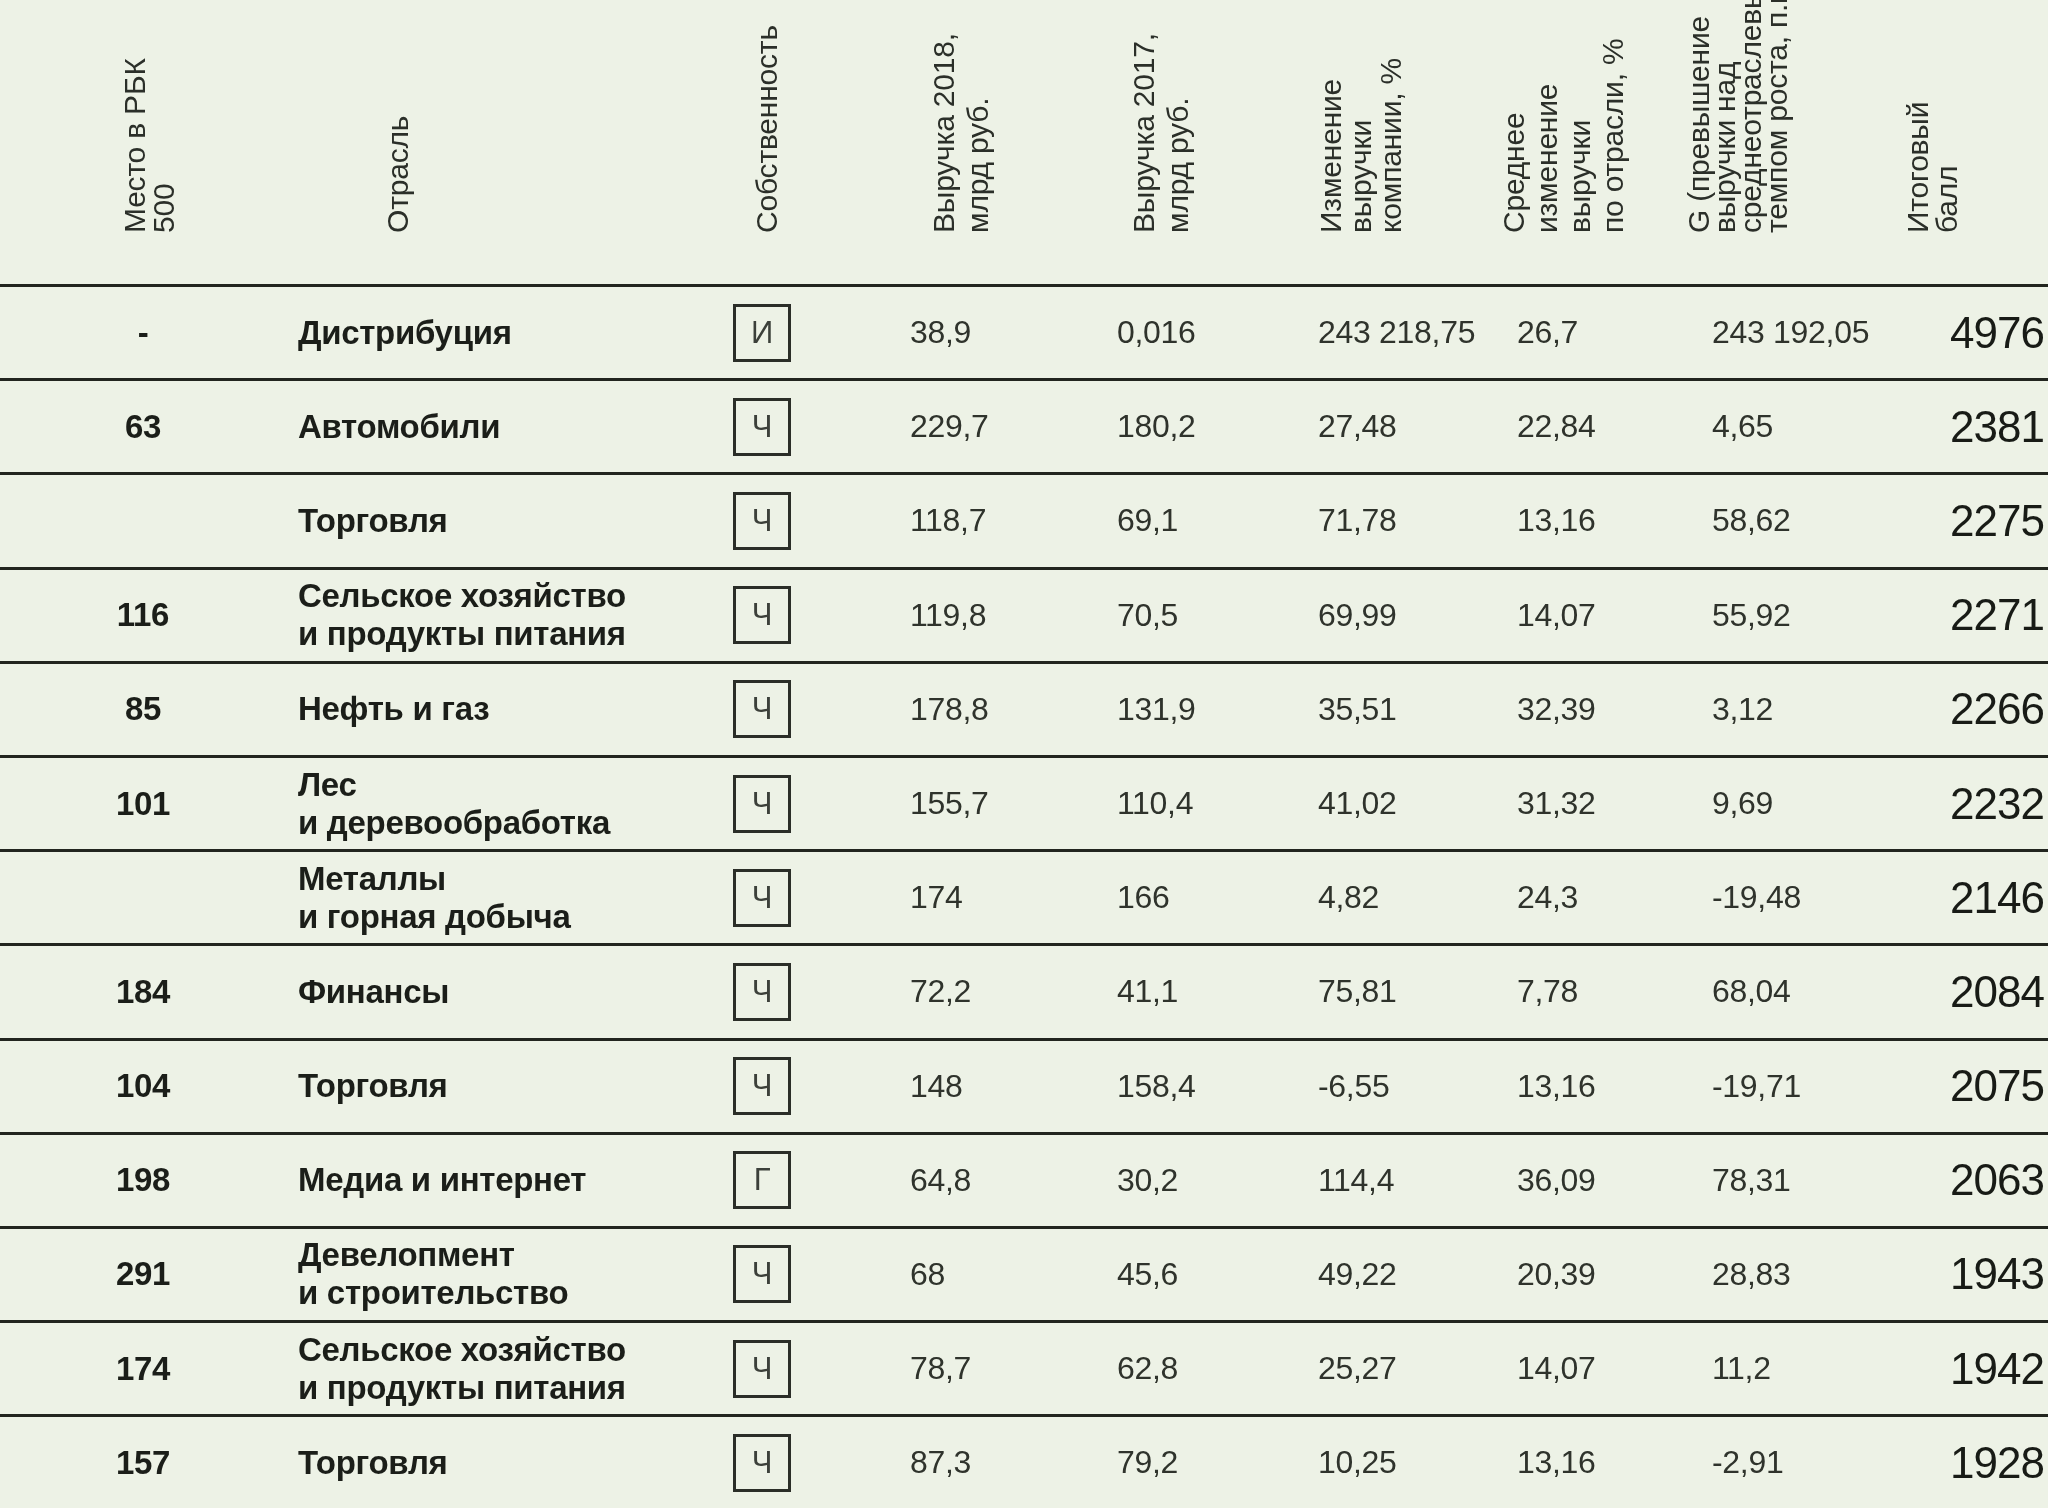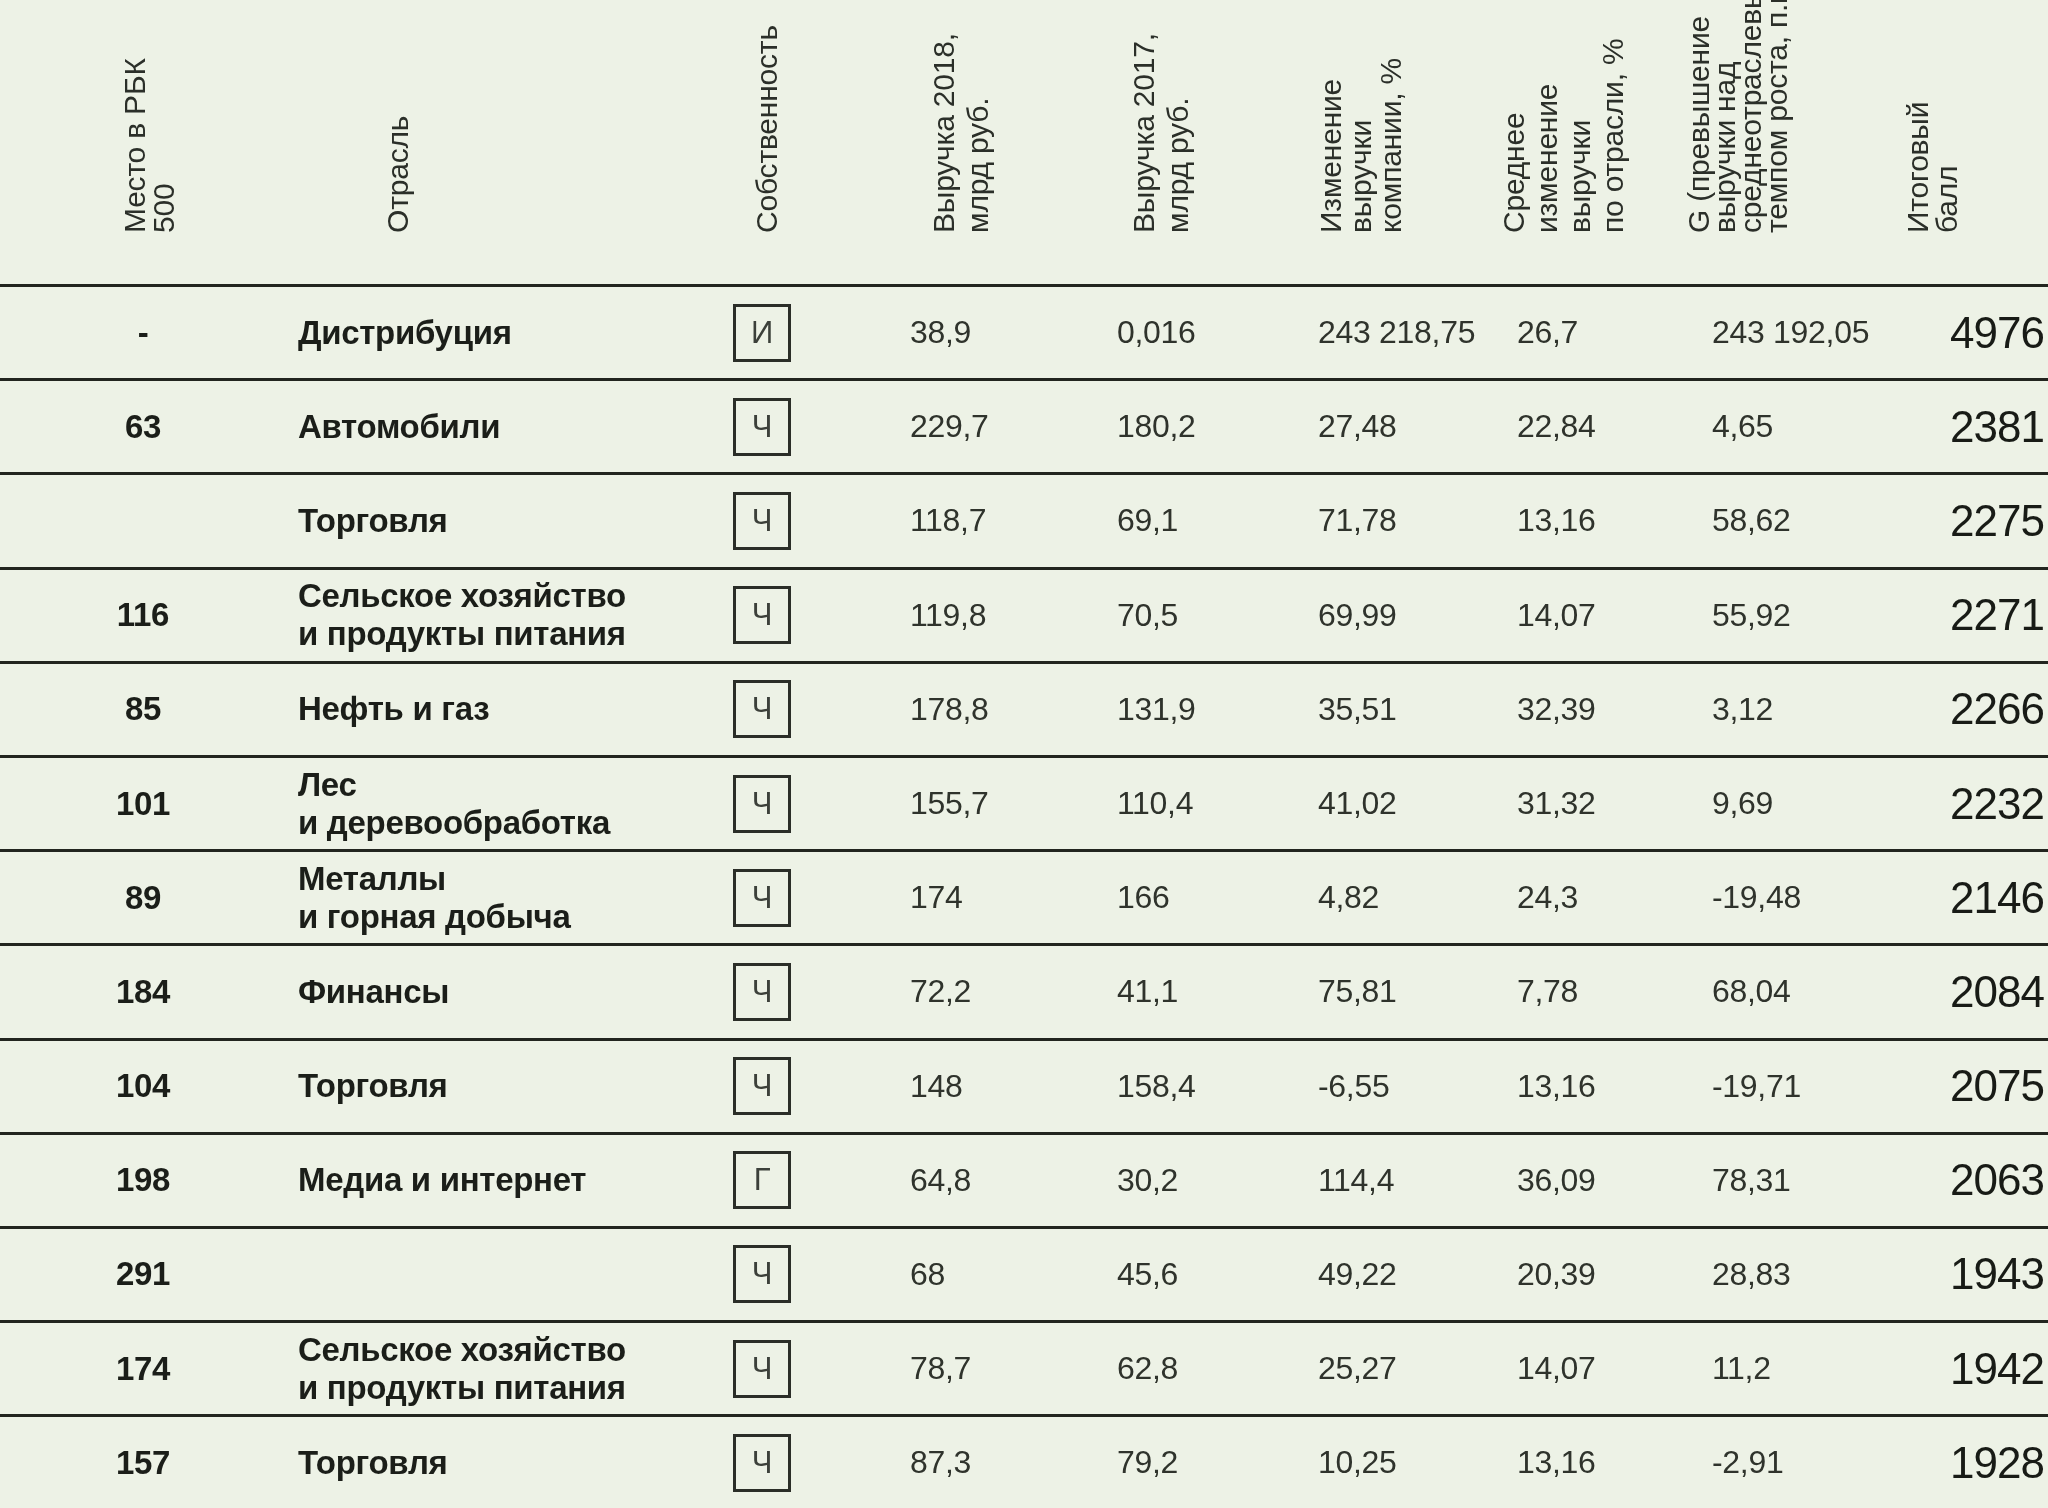--- a/index.html
+++ b/index.html
@@ -206,21 +206,20 @@
       <div class="own-box">Ч</div>
     </div>
     <div class="cell c-rev2018">155,7</div>
     <div class="cell c-rev2017">110,4</div>
     <div class="cell c-change">41,02</div>
     <div class="cell c-avg">31,32</div>
     <div class="cell c-g">9,69</div>
     <div class="cell c-score">2232</div>
   </div>
       <div class="row">
-    <div class="cell c-rank">89</div>
     <div class="cell c-industry">Металлы
 и горная добыча</div>
     <div class="cell c-own">
       <div class="own-box">Ч</div>
     </div>
     <div class="cell c-rev2018">174</div>
     <div class="cell c-rev2017">166</div>
     <div class="cell c-change">4,82</div>
     <div class="cell c-avg">24,3</div>
     <div class="cell c-g">-19,48</div>
@@ -260,20 +259,22 @@
     </div>
     <div class="cell c-rev2018">64,8</div>
     <div class="cell c-rev2017">30,2</div>
     <div class="cell c-change">114,4</div>
     <div class="cell c-avg">36,09</div>
     <div class="cell c-g">78,31</div>
     <div class="cell c-score">2063</div>
   </div>
       <div class="row">
     <div class="cell c-rank">291</div>
+    <div class="cell c-industry">Девелопмент
+и строительство</div>
     <div class="cell c-own">
       <div class="own-box">Ч</div>
     </div>
     <div class="cell c-rev2018">68</div>
     <div class="cell c-rev2017">45,6</div>
     <div class="cell c-change">49,22</div>
     <div class="cell c-avg">20,39</div>
     <div class="cell c-g">28,83</div>
     <div class="cell c-score">1943</div>
   </div>

